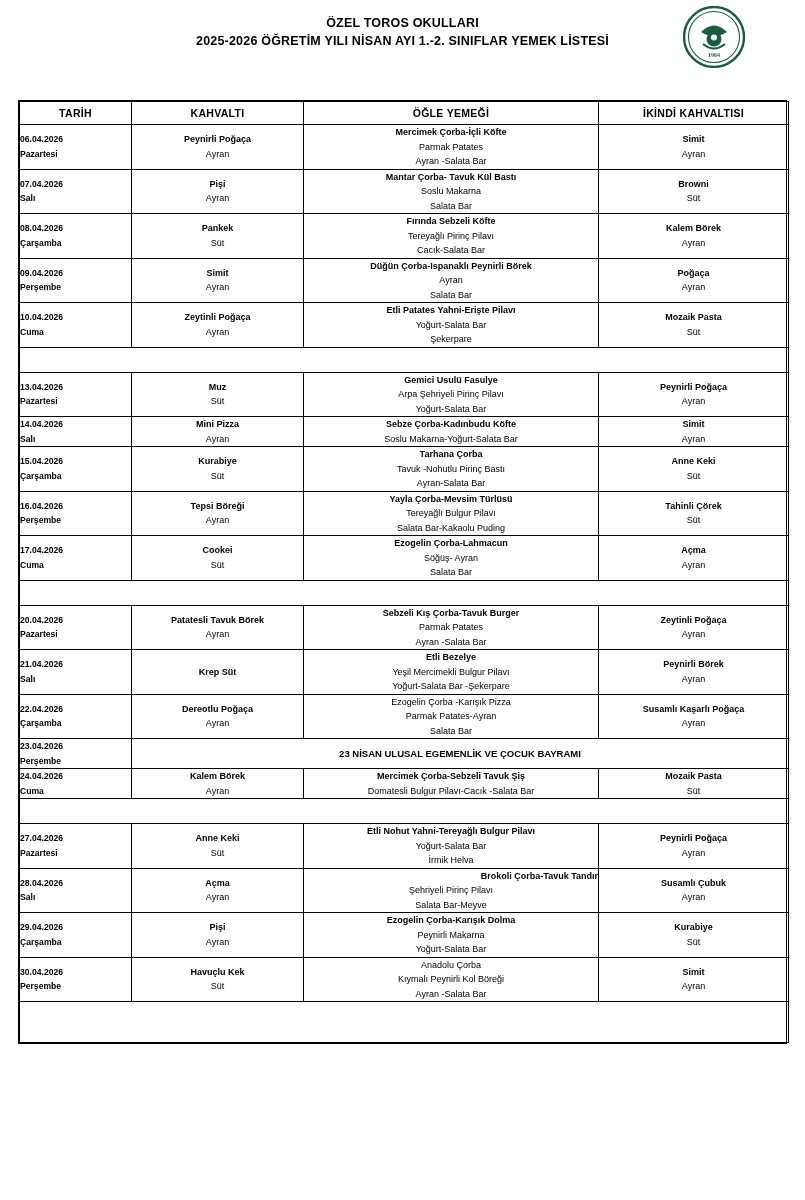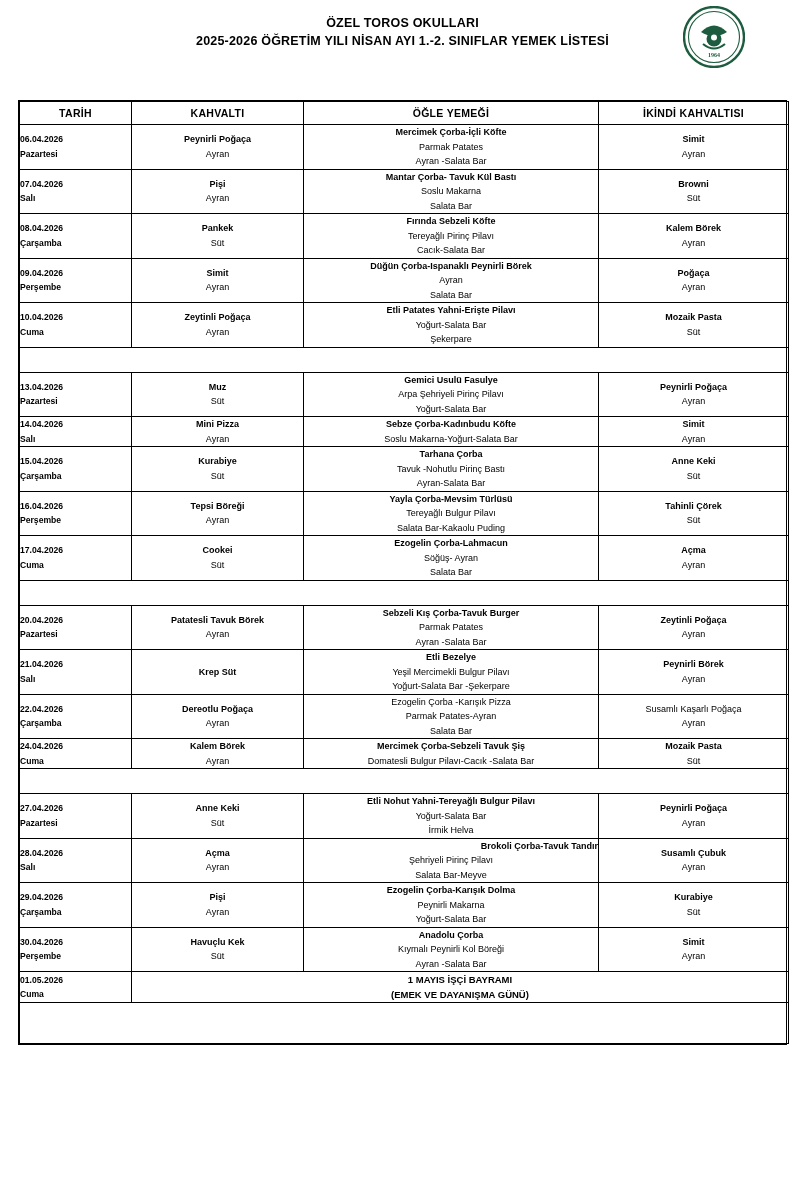--- a/index.html
+++ b/index.html
@@ -396,22 +396,31 @@
             <td class="cell">
               <span class="ln" style="font-weight: bold;">Dereotlu Poğaça</span>
               <span class="ln">Ayran</span>
             </td>
             <td class="cell">
               <span class="ln" style="font-weight: normal;">Ezogelin Çorba -Karışık Pizza</span>
               <span class="ln">Parmak Patates-Ayran</span>
               <span class="ln">Salata Bar</span>
             </td>
             <td class="cell">
-              <span class="ln" style="font-weight: normal;">Susamlı Kaşarlı Poğaça</span>
-              <span class="ln">Ayran</span>
+              <span class="ln" style="font-weight: bold;">Susamlı Kaşarlı Poğaça</span>
+              <span class="ln">Ayran</span>
+            </td>
+          </tr>
+          <tr>
+            <td class="date">
+              <span class="ln" style="display: block;">23.04.2026</span>
+              <span class="ln" style="display: block;">Perşembe</span>
+            </td>
+            <td class="holiday" colspan="3">
+              <span class="ln">23 NİSAN ULUSAL EGEMENLİK VE ÇOCUK BAYRAMI</span>
             </td>
           </tr>
           <tr>
             <td class="date">
               <span class="ln" style="display: block;">24.04.2026</span>
               <span class="ln" style="display: block;">Cuma</span>
             </td>
             <td class="cell">
               <span class="ln" style="font-weight: bold;">Kalem Börek</span>
               <span class="ln">Ayran</span>
@@ -488,37 +497,27 @@
           <tr>
             <td class="date">
               <span class="ln" style="display: block;">30.04.2026</span>
               <span class="ln" style="display: block;">Perşembe</span>
             </td>
             <td class="cell">
               <span class="ln" style="font-weight: bold;">Havuçlu Kek</span>
               <span class="ln">Süt</span>
             </td>
             <td class="cell">
-              <span class="ln" style="font-weight: bold;">Anadolu Çorba</span>
+              <span class="ln" style="font-weight: normal;">Anadolu Çorba</span>
               <span class="ln">Kıymalı Peynirli Kol Böreği</span>
               <span class="ln">Ayran -Salata Bar</span>
             </td>
             <td class="cell">
               <span class="ln" style="font-weight: bold;">Simit</span>
               <span class="ln">Ayran</span>
-            </td>
-          </tr>
-          <tr>
-            <td class="date">
-              <span class="ln" style="display: block;">01.05.2026</span>
-              <span class="ln" style="display: block;">Cuma</span>
-            </td>
-            <td class="holiday" colspan="3">
-              <span class="ln">1 MAYIS İŞÇİ BAYRAMI</span>
-              <span class="ln">(EMEK VE DAYANIŞMA GÜNÜ)</span>
             </td>
           </tr>
           <tr>
             <td class="tail" colspan="4"></td>
           </tr>
         </tbody>
     </table>
   </div>
 
 </div>

